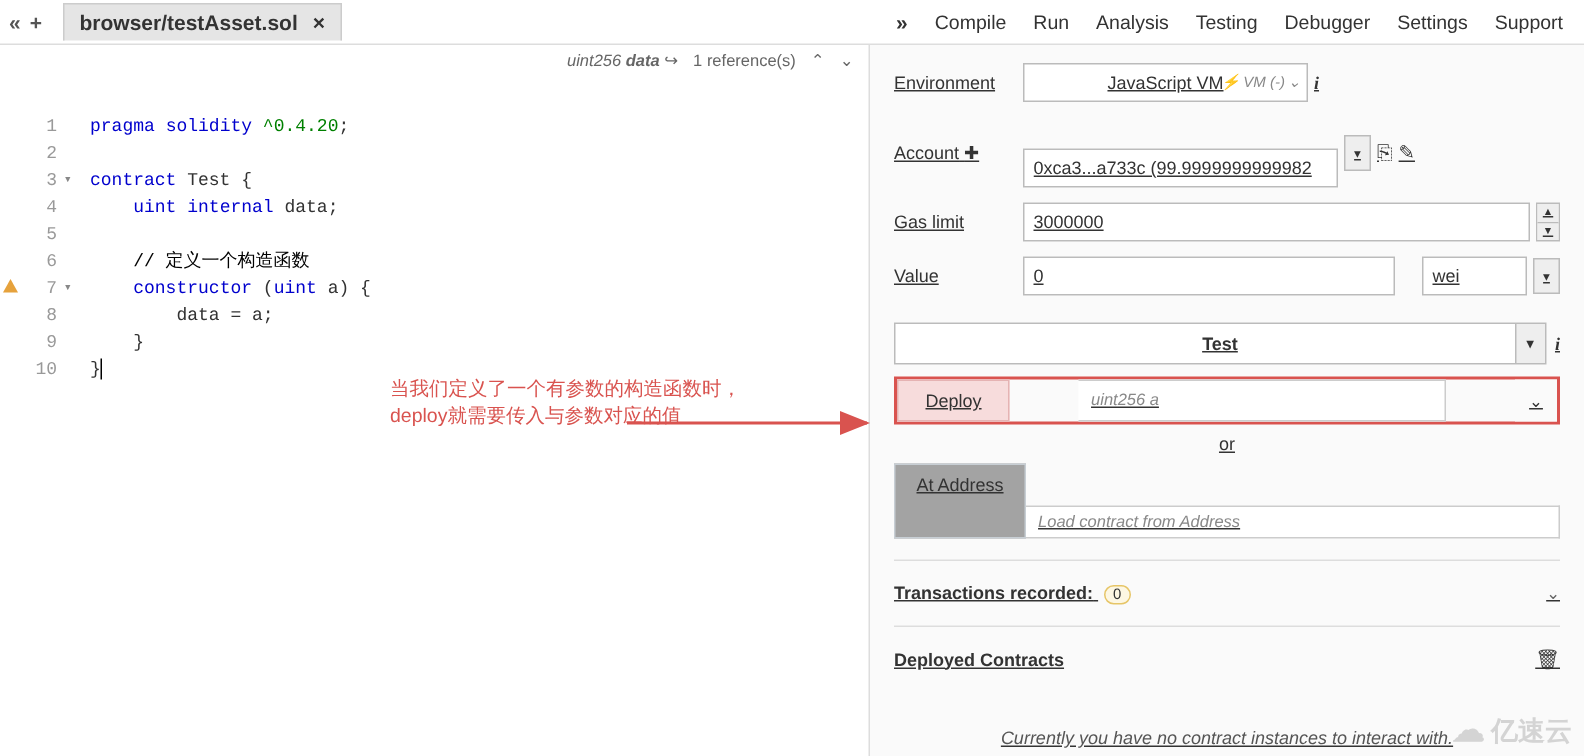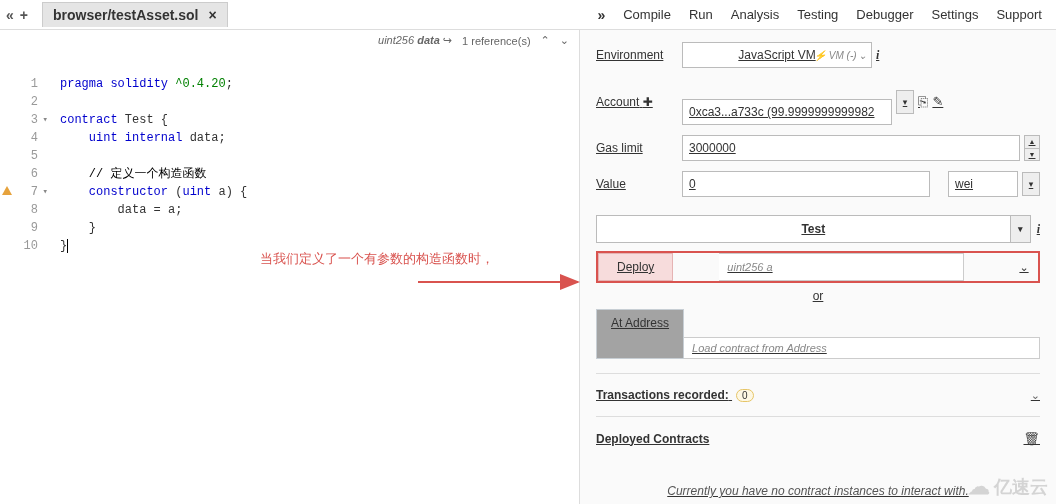--- a/index.html
+++ b/index.html
@@ -109,20 +109,21 @@
           <div class="ln">6</div>
           <div class="ln warn fold">7</div>
           <div class="ln">8</div>
           <div class="ln">9</div>
           <div class="ln">10</div>
         </div>
       <div class="code" id="code"><div><span class="kw">pragma</span> <span class="kw">solidity</span> <span class="str">^0.4.20</span>;</div><div>&nbsp;</div><div><span class="kw">contract</span> Test {</div><div>    <span class="type">uint</span> <span class="kw">internal</span> data;</div><div>&nbsp;</div><div>    <span class="comment">// 定义一个构造函数</span></div><div>    <span class="kw">constructor</span> (<span class="type">uint</span> a) {</div><div>        data = a;</div><div>    }</div><div>}<span class="cursor"></span></div></div>
     </div>
     <div class="annotation">
       <div>当我们定义了一个有参数的构造函数时，</div>
+      <div>deploy就需要传入与参数对应的值</div>
     </div>
     <svg class="arrow-svg" width="170" height="40">
       <defs>
           <marker id="ah" markerWidth="10" markerHeight="8" refX="9" refY="4" orient="auto">
             <polygon points="0 0, 10 4, 0 8" fill="#d9534f"></polygon>
           </marker>
         </defs>
       <line x1="0" y1="18" x2="160" y2="18" stroke="#d9534f" stroke-width="2" marker-end="url(#ah)"></line>
     </svg>
   </div>

